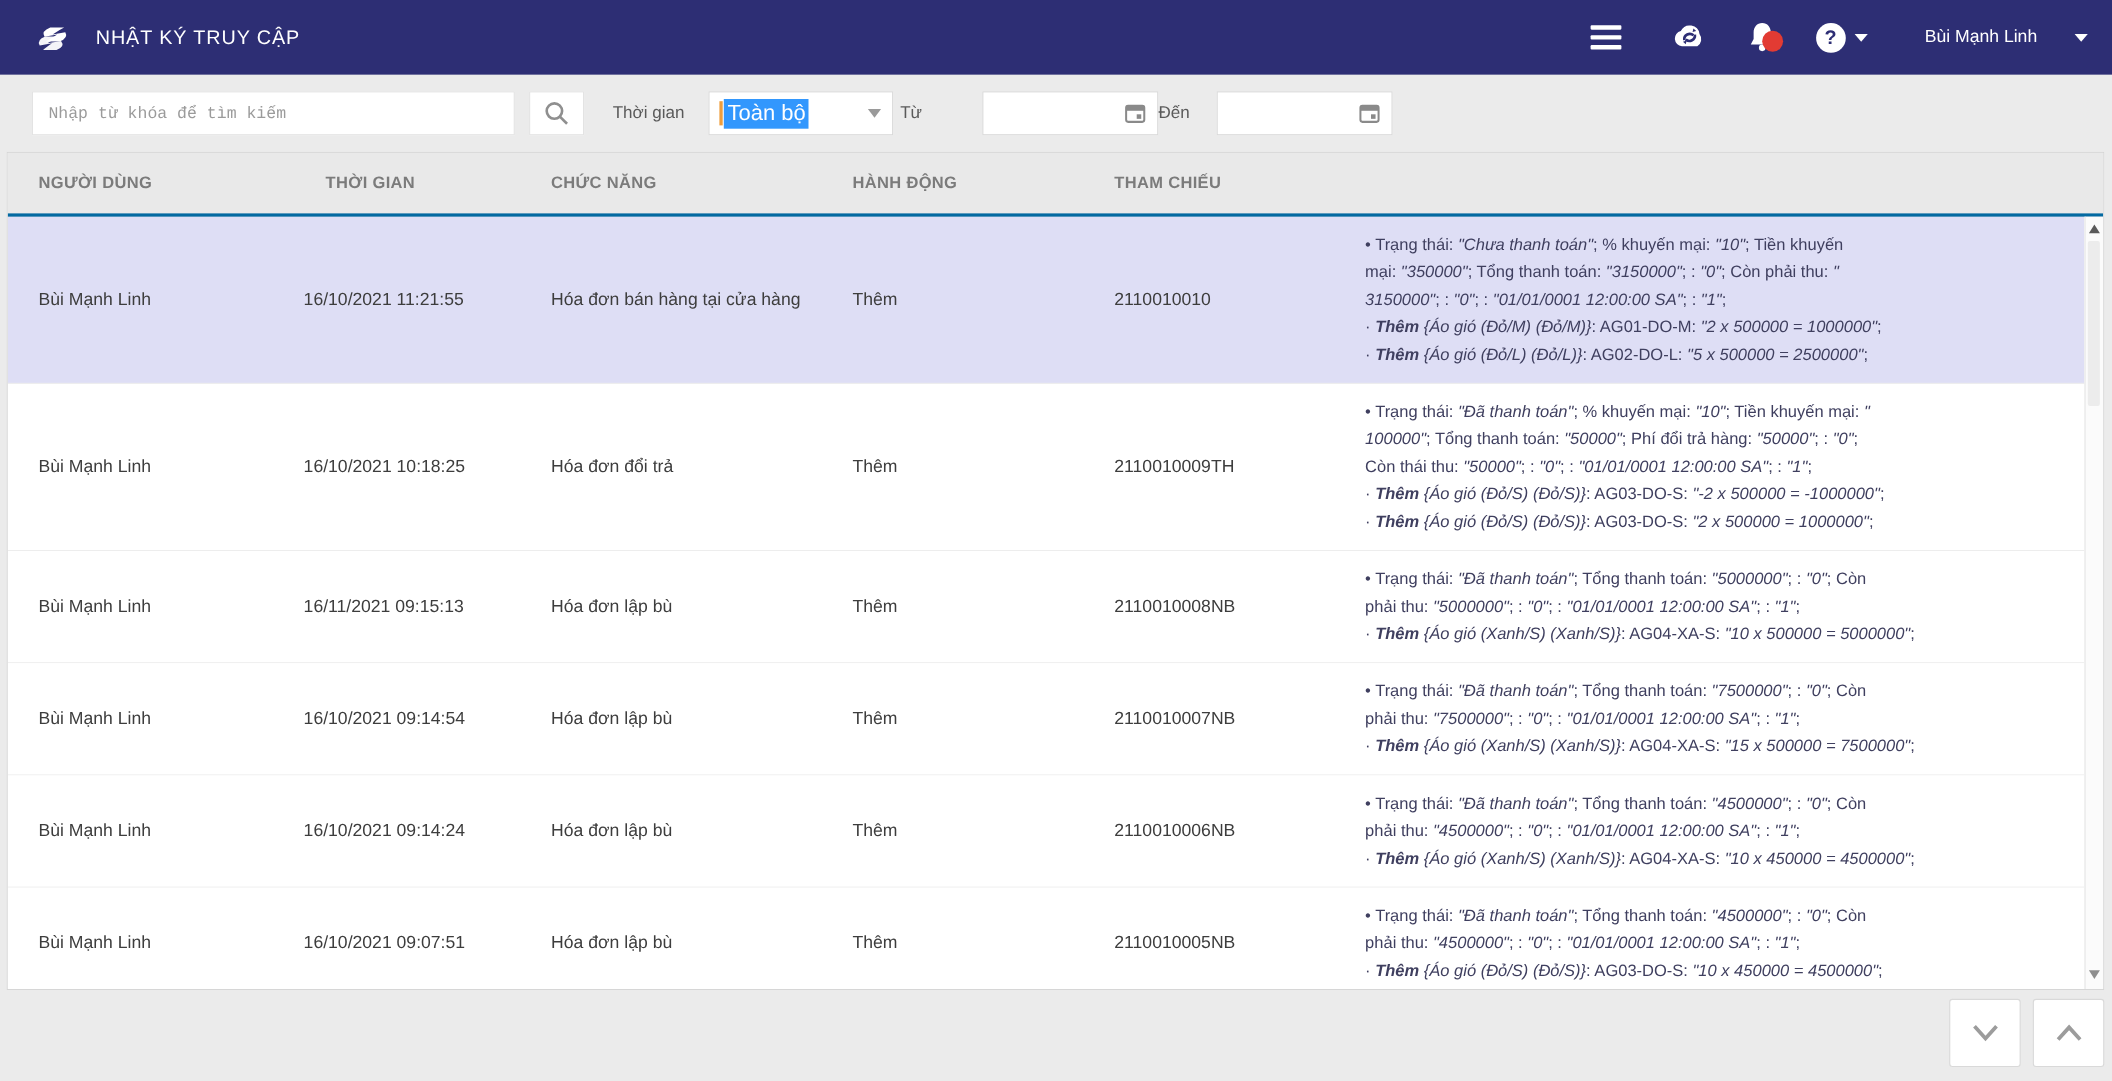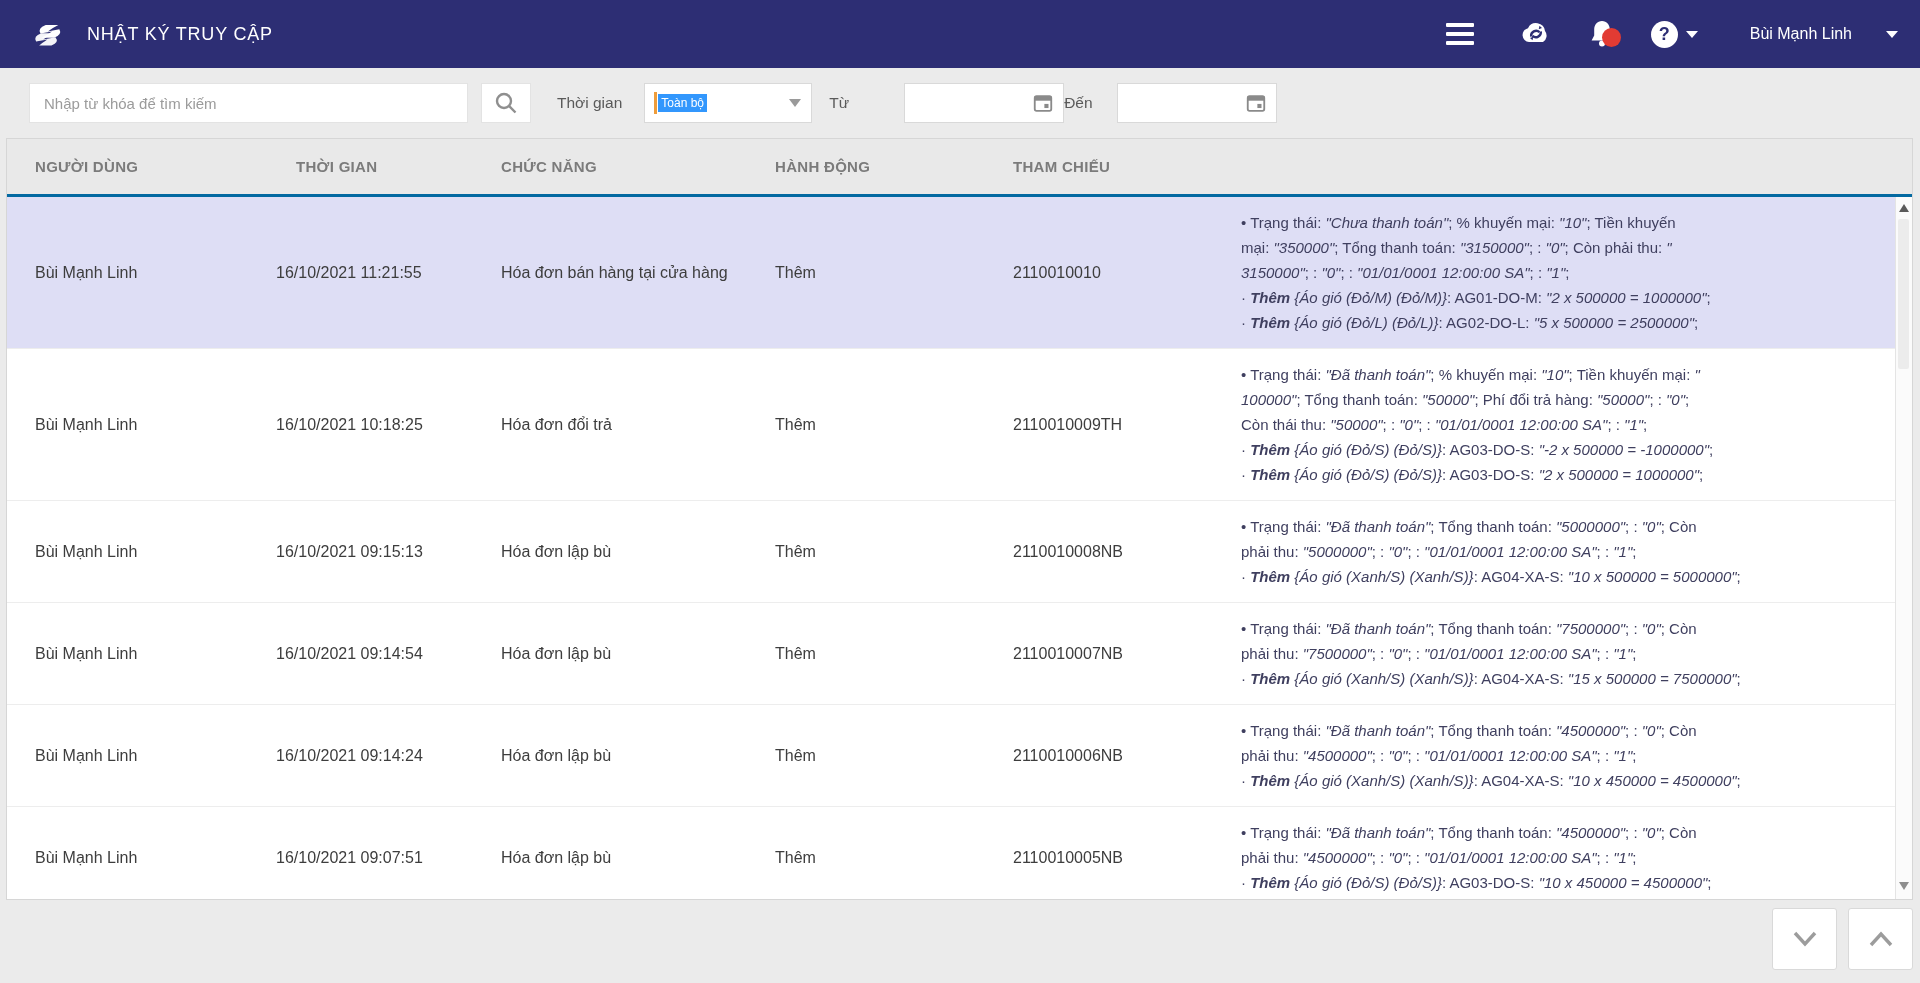--- a/index.html
+++ b/index.html
@@ -31,33 +31,33 @@
                font-weight:bold;font-size:18px;display:flex;align-items:center;justify-content:center}
   .caret{width:0;height:0;border-left:6px solid transparent;border-right:6px solid transparent;
          border-top:7px solid #fff;display:inline-block}
   .help .caret{margin-left:8px}
   .username{font-size:16px;margin:0 34px 0 52px;cursor:pointer;white-space:nowrap}
 
   
   .filterbar{position:absolute;top:68px;left:0;right:0;height:70px;background:var(--toolbar-bg);
              display:flex;align-items:center;padding-left:29px}
   .search-input{width:439px;height:40px;border:1px solid #E3E3E3;background:#fff;font-size:15px;
-                padding:0 14px;color:#444;outline:none;font-family:Liberation Sans, sans-serif}
+                padding:0 14px;color:#444;outline:none;font-family:Liberation Mono, monospace}
   .search-input::placeholder{color:#9B9B9B}
   .search-btn{width:50px;height:40px;margin-left:13px;background:#fff;border:1px solid #E3E3E3;
               display:flex;align-items:center;justify-content:center;cursor:pointer}
   .flabel{font-size:15.5px;color:#5A5A5A;white-space:nowrap}
   .lbl-time{margin-left:26px}
   .select{width:168px;height:40px;background:#fff;border:1px solid #D9D9D9;margin-left:22px;
           display:flex;align-items:center;padding:0 10px 0 9px;cursor:pointer}
   .cursor-bar{width:3px;height:22px;background:var(--cursor-orange);margin-right:1px}
-  .select-value{background:var(--selection-blue);color:#fff;font-size:12px;padding:2px 3px}
+  .select-value{background:var(--selection-blue);color:#fff;font-size:20px;padding:2px 3px}
   .select .dcaret{margin-left:auto;width:0;height:0;border-left:6px solid transparent;
                   border-right:6px solid transparent;border-top:8px solid #9A9A9A}
-  .lbl-from{margin-left:17px}
+  .lbl-from{margin-left:6px}
   .lbl-to{}
   .date-input{width:160px;height:40px;background:#fff;border:1px solid #D9D9D9;margin-left:55px;
               display:flex;align-items:center;justify-content:flex-end;padding:0 9px;cursor:text}
   .date-input.to{margin-left:24px}
   .date-value{flex:1;font-size:15px;color:#444}
 
   
   .tablebox{position:absolute;top:138px;left:6px;right:7px;bottom:83px;background:#fff;
             border:1px solid #D6D6D6;overflow:hidden}
   .grid{display:grid;grid-template-columns:269px 225px 274px 238px 228px 1fr}
@@ -214,21 +214,21 @@
           <div class="td c5">
             <div class="desc-line"><span>• Trạng thái: </span><span class="it">"Đã thanh toán"</span><span>; % khuyến mại: </span><span class="it">"10"</span><span>; Tiền khuyến mại: </span><span class="it">"</span></div>
             <div class="desc-line"><span class="it">100000"</span><span>; Tổng thanh toán: </span><span class="it">"50000"</span><span>; Phí đổi trả hàng: </span><span class="it">"50000"</span><span>; : </span><span class="it">"0"</span><span>;</span></div>
             <div class="desc-line"><span>Còn thái thu: </span><span class="it">"50000"</span><span>; : </span><span class="it">"0"</span><span>; : </span><span class="it">"01/01/0001 12:00:00 SA"</span><span>; : </span><span class="it">"1"</span><span>;</span></div>
             <div class="desc-line"><span>· </span><span class="bit">Thêm</span><span> </span><span class="it">{Áo gió (Đỏ/S) (Đỏ/S)}</span><span>: AG03-DO-S: </span><span class="it">"-2 x 500000 = -1000000"</span><span>;</span></div>
             <div class="desc-line"><span>· </span><span class="bit">Thêm</span><span> </span><span class="it">{Áo gió (Đỏ/S) (Đỏ/S)}</span><span>: AG03-DO-S: </span><span class="it">"2 x 500000 = 1000000"</span><span>;</span></div>
           </div>
         </div>
         <div class="grid tr">
           <div class="td c0">Bùi Mạnh Linh</div>
-          <div class="td c1">16/10/2021 09:15:13</div>
+          <div class="td c1">16/11/2021 09:15:13</div>
           <div class="td c2">Hóa đơn lập bù</div>
           <div class="td c3">Thêm</div>
           <div class="td c4">2110010008NB</div>
           <div class="td c5">
             <div class="desc-line"><span>• Trạng thái: </span><span class="it">"Đã thanh toán"</span><span>; Tổng thanh toán: </span><span class="it">"5000000"</span><span>; : </span><span class="it">"0"</span><span>; Còn</span></div>
             <div class="desc-line"><span>phải thu: </span><span class="it">"5000000"</span><span>; : </span><span class="it">"0"</span><span>; : </span><span class="it">"01/01/0001 12:00:00 SA"</span><span>; : </span><span class="it">"1"</span><span>;</span></div>
             <div class="desc-line"><span>· </span><span class="bit">Thêm</span><span> </span><span class="it">{Áo gió (Xanh/S) (Xanh/S)}</span><span>: AG04-XA-S: </span><span class="it">"10 x 500000 = 5000000"</span><span>;</span></div>
           </div>
         </div>
         <div class="grid tr">

